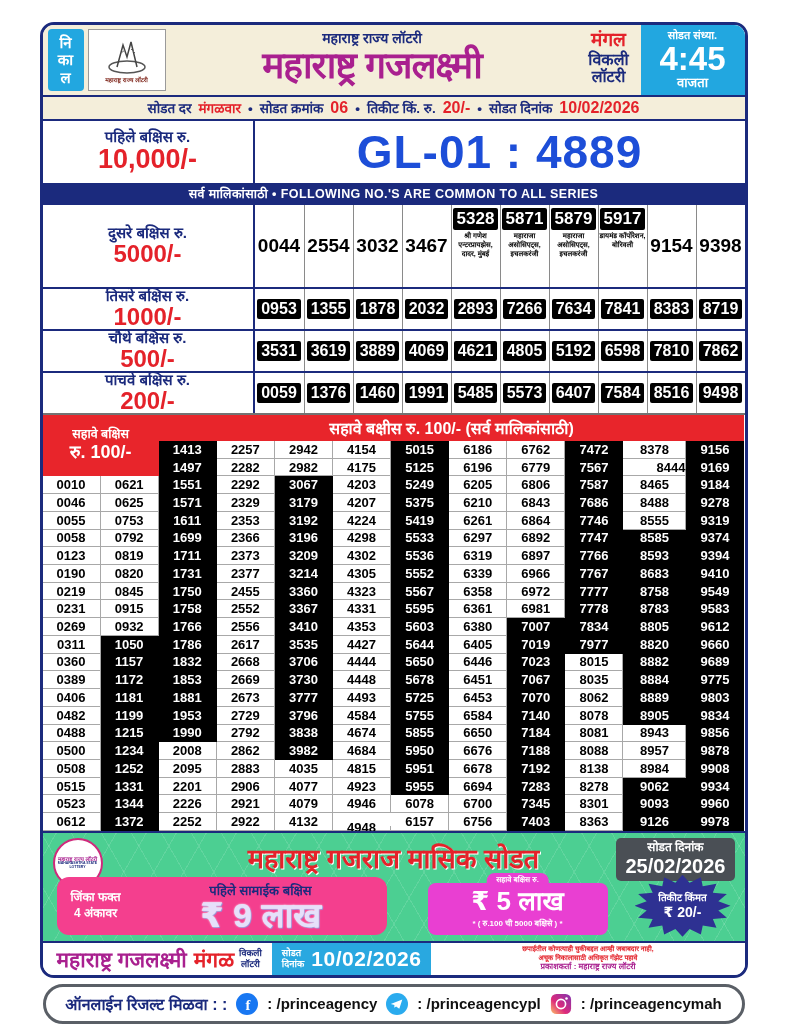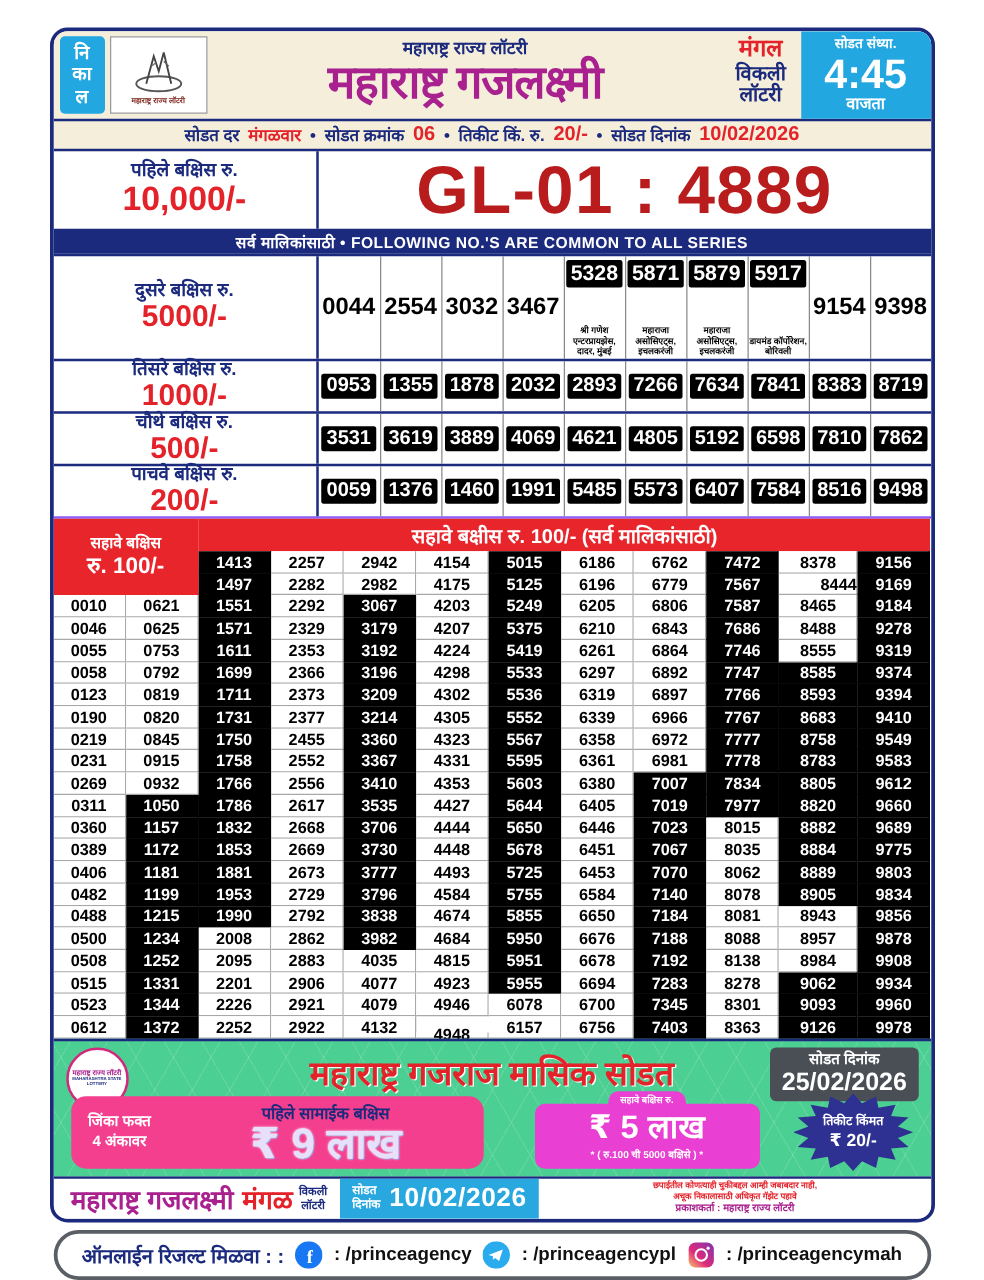--- a/index.html
+++ b/index.html
@@ -25,35 +25,35 @@
   .infobar{background:#f4eeda;border-top:2px solid #1b2a7d;border-bottom:2px solid #1b2a7d;height:22px;display:flex;align-items:center;justify-content:center;gap:7px;font-size:13.5px;font-weight:bold;color:#1b2a7d;}
   .infobar .val{color:#e4222a;}
   .infobar .big{font-size:16px;}
   .infobar .dot{color:#1b2a7d;}
   
   .fprow{display:flex;height:62px;}
   .plabel{width:212px;border-right:2px solid #1b2a7d;display:flex;flex-direction:column;align-items:center;justify-content:center;text-align:center;box-sizing:border-box;}
   .plab-name{color:#1b2a7d;font-weight:bold;font-size:15px;line-height:1.1;}
   .plab-amt{color:#e4222a;font-weight:900;font-size:24px;line-height:1.1;}
   .fprow .plab-amt{font-size:27px;}
-  .fpnum{flex:1;display:flex;align-items:center;justify-content:center;font-size:54px;font-weight:900;color:#b91c1c;letter-spacing:1px;}
+  .fpnum{flex:1;display:flex;align-items:center;justify-content:center;font-size:46px;font-weight:900;color:#1d4ed8;letter-spacing:1px;}
   .band{background:#1b2a7d;color:#fff;height:20px;display:flex;align-items:center;justify-content:center;font-size:12.5px;font-weight:bold;letter-spacing:.4px;}
   
   .prow{display:flex;border-top:2px solid #1b2a7d;height:40px;}
   .prow.tall{height:82px;}
   .pnums{flex:1;display:grid;grid-template-columns:repeat(10,1fr);}
   .pcell{border-left:1px solid #8a8a8a;display:flex;flex-direction:column;align-items:center;justify-content:center;text-align:center;overflow:hidden;}
   .pcell:first-child{border-left:none;}
   .pnum{font-size:19px;font-weight:900;color:#000;}
   .chip{background:#000;color:#fff;font-size:16px;font-weight:900;padding:1px 4px;border-radius:2px;}
   .tall .chip{font-size:17px;margin-top:3px;}
-  .pcell.hasSeller{justify-content:space-between;}
+  .pcell.hasSeller{justify-content:flex-start;}
   .seller{font-size:7px;font-weight:bold;color:#000;line-height:1.25;margin-top:2px;}
   
-  .sixth{border-top:2px solid #8b5cf6;}
+  .sixth{border-top:2px solid #737373;}
   #sixth-grid{display:grid;grid-template-columns:repeat(12,1fr);grid-template-rows:26px repeat(22,17.72px);}
   .sband{grid-column:3/13;grid-row:1;background:#e8252b;color:#fff;display:flex;align-items:center;justify-content:center;font-size:16px;font-weight:bold;}
   .scell{grid-column:1/3;grid-row:1/4;background:#e8252b;color:#fff;display:flex;flex-direction:column;align-items:center;justify-content:center;line-height:1.2;}
   .scell .s1{font-size:12.5px;font-weight:bold;}
   .scell .s2{font-size:18px;font-weight:900;}
   .tcell{display:flex;align-items:center;justify-content:center;font-size:13px;font-weight:bold;color:#000;border-right:1px solid #a8a8a8;border-bottom:1px solid #a8a8a8;box-sizing:border-box;background:#fff;}
   .tcell.blk{background:#000;color:#fff;border-color:#000;}
   
   .banner{border-top:2px solid #1b2a7d;background:#4ccf92;height:108px;position:relative;
     background-image:repeating-linear-gradient(60deg,rgba(255,255,255,.12) 0 1px,transparent 1px 26px),repeating-linear-gradient(-60deg,rgba(255,255,255,.12) 0 1px,transparent 1px 26px);}

